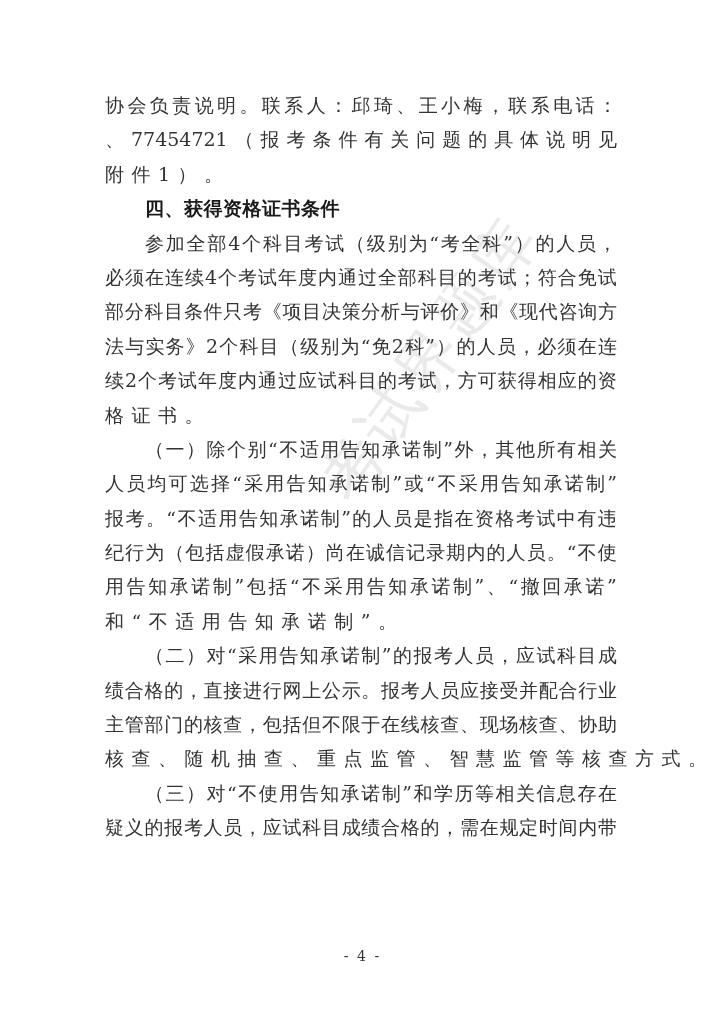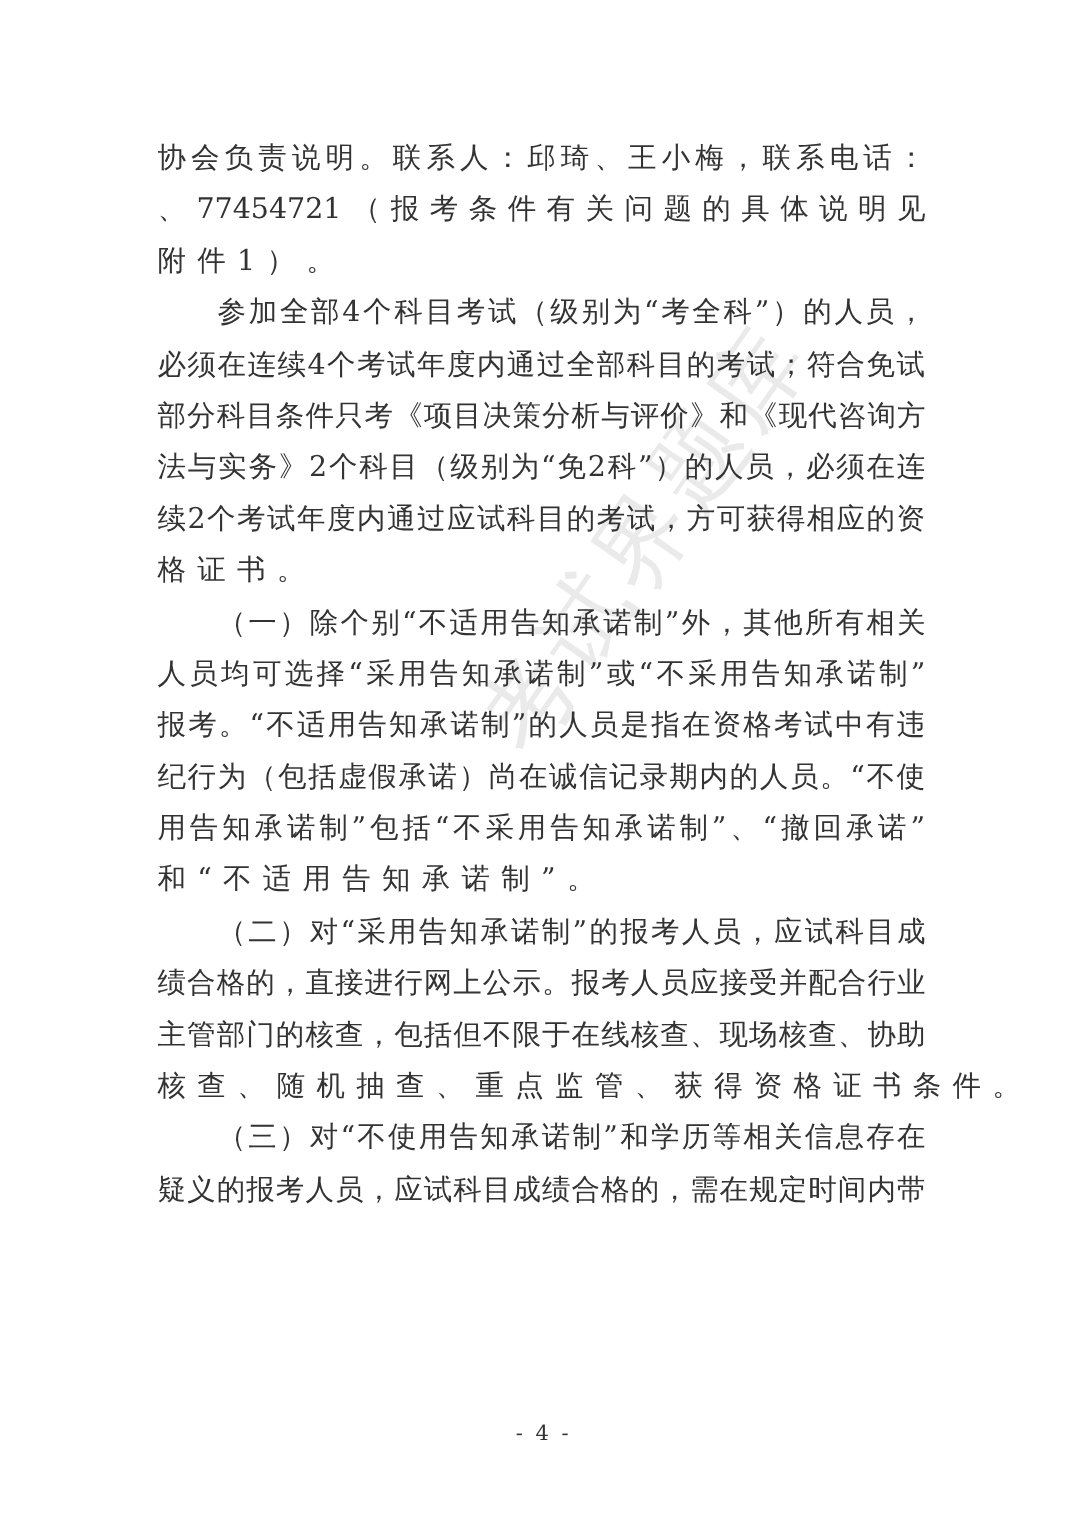--- a/index.html
+++ b/index.html
@@ -124,20 +124,21 @@
         <span>题</span>
         <span>的</span>
         <span>具</span>
         <span>体</span>
         <span>说</span>
         <span>明</span>
         <span>见</span>
       </div>
     <div class="line last">附件1）。</div>
 
+    <div class="line indent heading">四、获得资格证书条件</div>
     <div class="line indent" style="display: flex; justify-content: space-between;">
         <span>参</span>
         <span>加</span>
         <span>全</span>
         <span>部</span>
         <span>4</span>
         <span>个</span>
         <span>科</span>
         <span>目</span>
         <span>考</span>
@@ -487,21 +488,21 @@
         <span>查</span>
         <span>、</span>
         <span>现</span>
         <span>场</span>
         <span>核</span>
         <span>查</span>
         <span>、</span>
         <span>协</span>
         <span>助</span>
       </div>
-    <div class="line last">核查、随机抽查、重点监管、获得资格证书条件。</div>
+    <div class="line last">核查、随机抽查、重点监管、智慧监管等核查方式。</div>
 
     <div class="line indent" style="display: flex; justify-content: space-between;">
         <span>（</span>
         <span>三</span>
         <span>）</span>
         <span>对</span>
         <span>“</span>
         <span>不</span>
         <span>使</span>
         <span>用</span>

